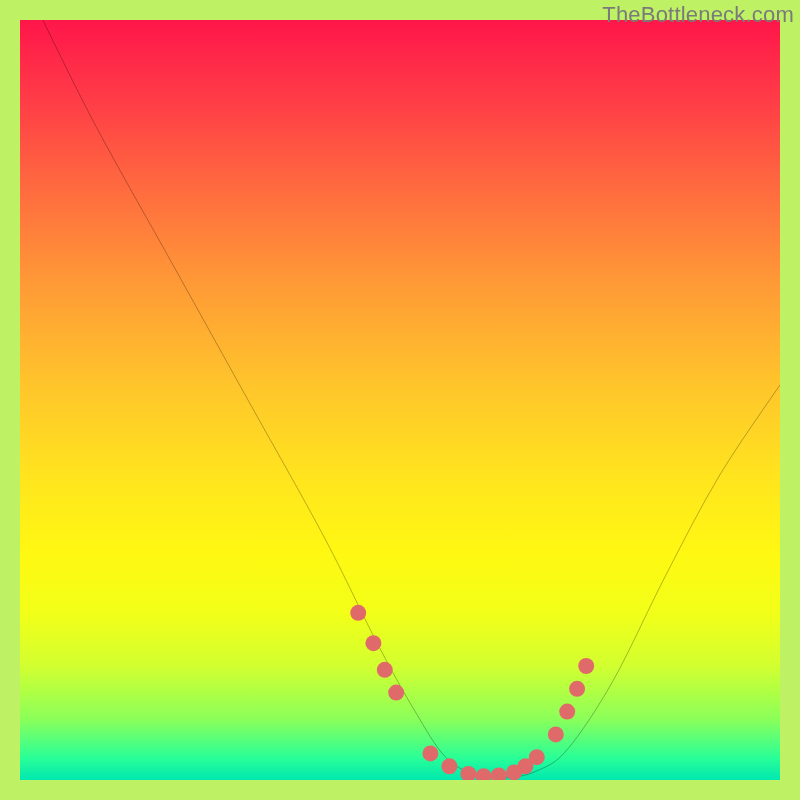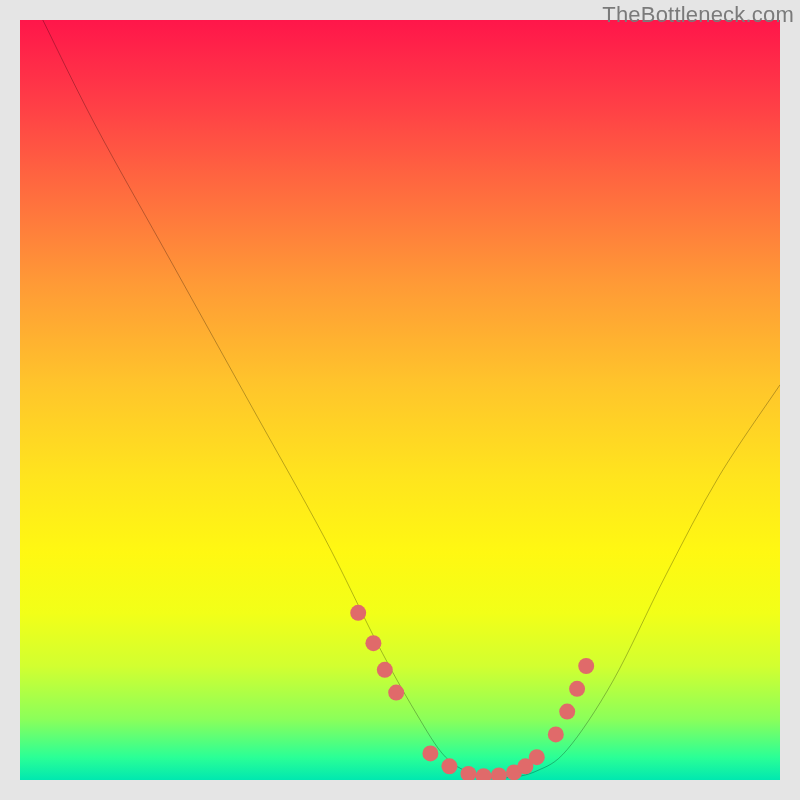--- a/index.html
+++ b/index.html
@@ -10,21 +10,21 @@
     height: 800px;
     overflow: hidden;
     font-family: Arial, Helvetica, sans-serif;
   }
   .frame {
     position: absolute;
     left: 0;
     top: 0;
     width: 800px;
     height: 800px;
-    background: #e5e5e5;
+    background: #bef264;
   }
   .plot {
     position: absolute;
     left: 20px;
     top: 20px;
     width: 760px;
     height: 760px;
     background: linear-gradient(
       to bottom,
       #ff164a 0%,

